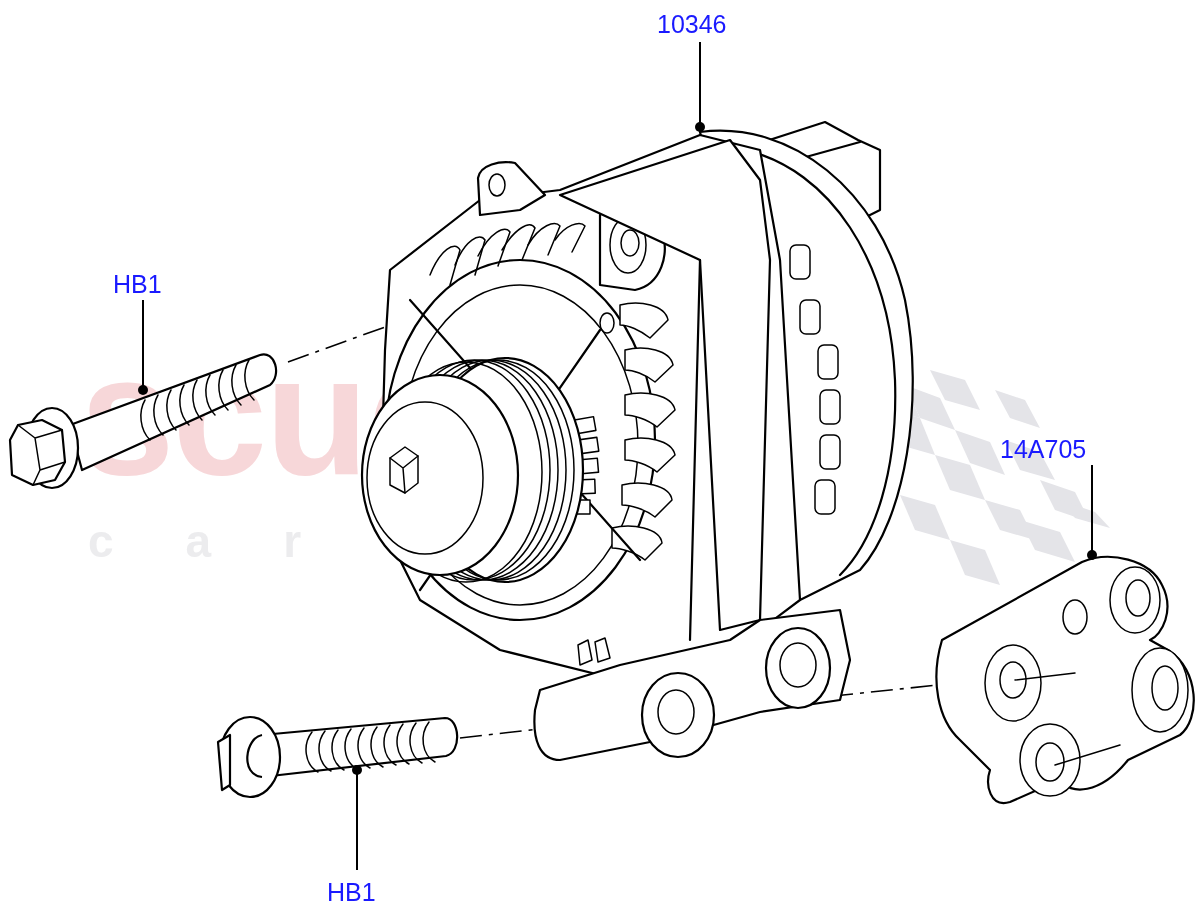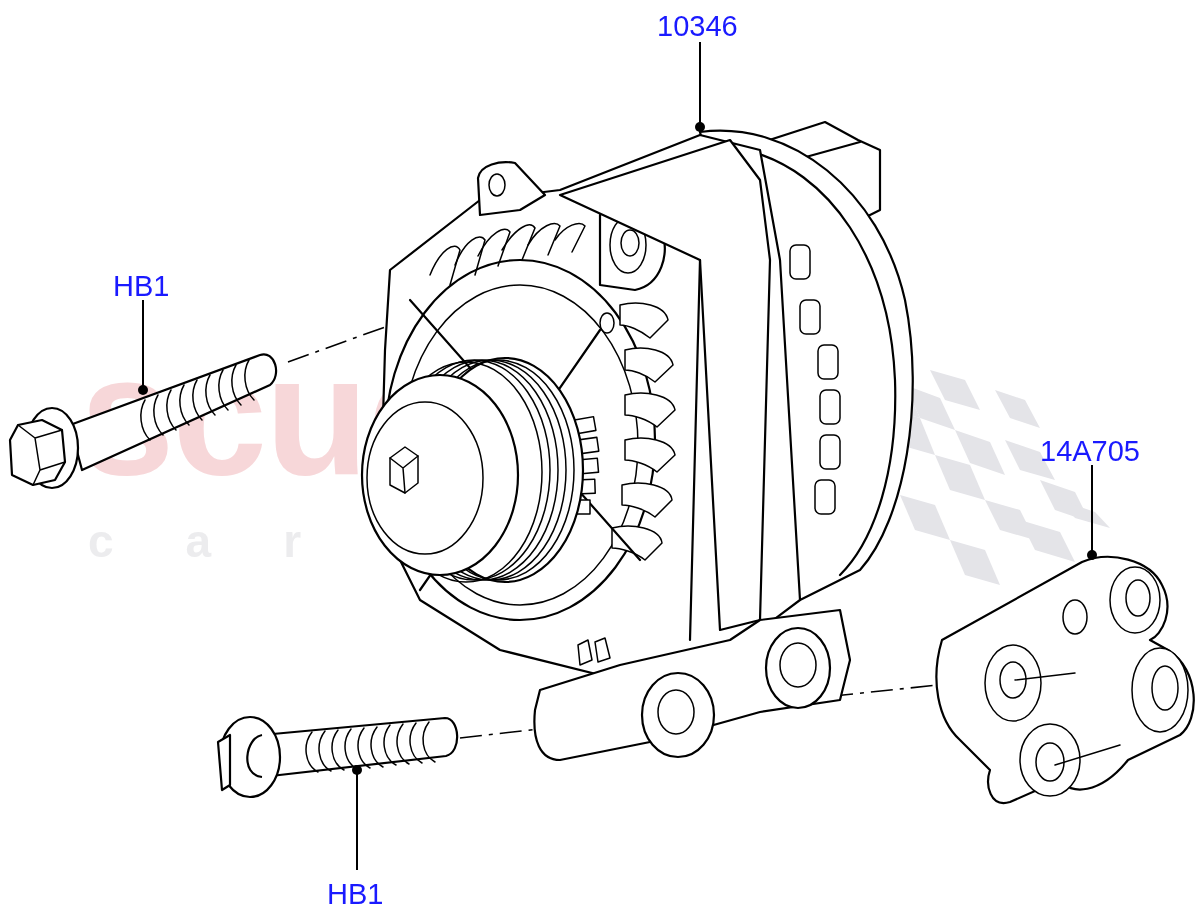--- a/index.html
+++ b/index.html
@@ -40,21 +40,21 @@
       font-size: 46px;
       letter-spacing: 72px;
       color: #ececee;
       line-height: 1;
       user-select: none;
     }
     .callout {
       position: absolute;
       color: #1a1aff;
       font-family: "Liberation Sans", sans-serif;
-      font-size: 29px;
+      font-size: 25px;
       line-height: 1;
       white-space: nowrap;
     }
     svg { position: absolute; left: 0; top: 0; }
     .ln { fill: none; stroke: #000; stroke-width: 2.2; stroke-linecap: round; stroke-linejoin: round; }
     .lt { fill: none; stroke: #000; stroke-width: 1.5; stroke-linecap: round; stroke-linejoin: round; }
     .wf { fill: #fff; stroke: #000; stroke-width: 2.2; stroke-linejoin: round; }
     .wt { fill: #fff; stroke: #000; stroke-width: 1.5; stroke-linejoin: round; }
     .dash { fill: none; stroke: #000; stroke-width: 1.6; stroke-dasharray: 22 7 4 7; }
     .leader { stroke: #000; stroke-width: 2; }
@@ -237,14 +237,14 @@
 
     <line class="leader" x1="700" y1="42" x2="700" y2="127"></line>
     <line class="leader" x1="143" y1="300" x2="143" y2="390"></line>
     <line class="leader" x1="1092" y1="465" x2="1092" y2="555"></line>
     <line class="leader" x1="357" y1="770" x2="357" y2="870"></line>
   </svg>
 
   <div class="callout" style="left:657px; top:12px;">10346</div>
   <div class="callout" style="left:113px; top:272px;">HB1</div>
   <div class="callout" style="left:327px; top:880px;">HB1</div>
-  <div class="callout" style="left:1040px; top:437px;">14A705</div>
+  <div class="callout" style="left:1000px; top:437px;">14A705</div>
 </div>
 
 </body></html>

